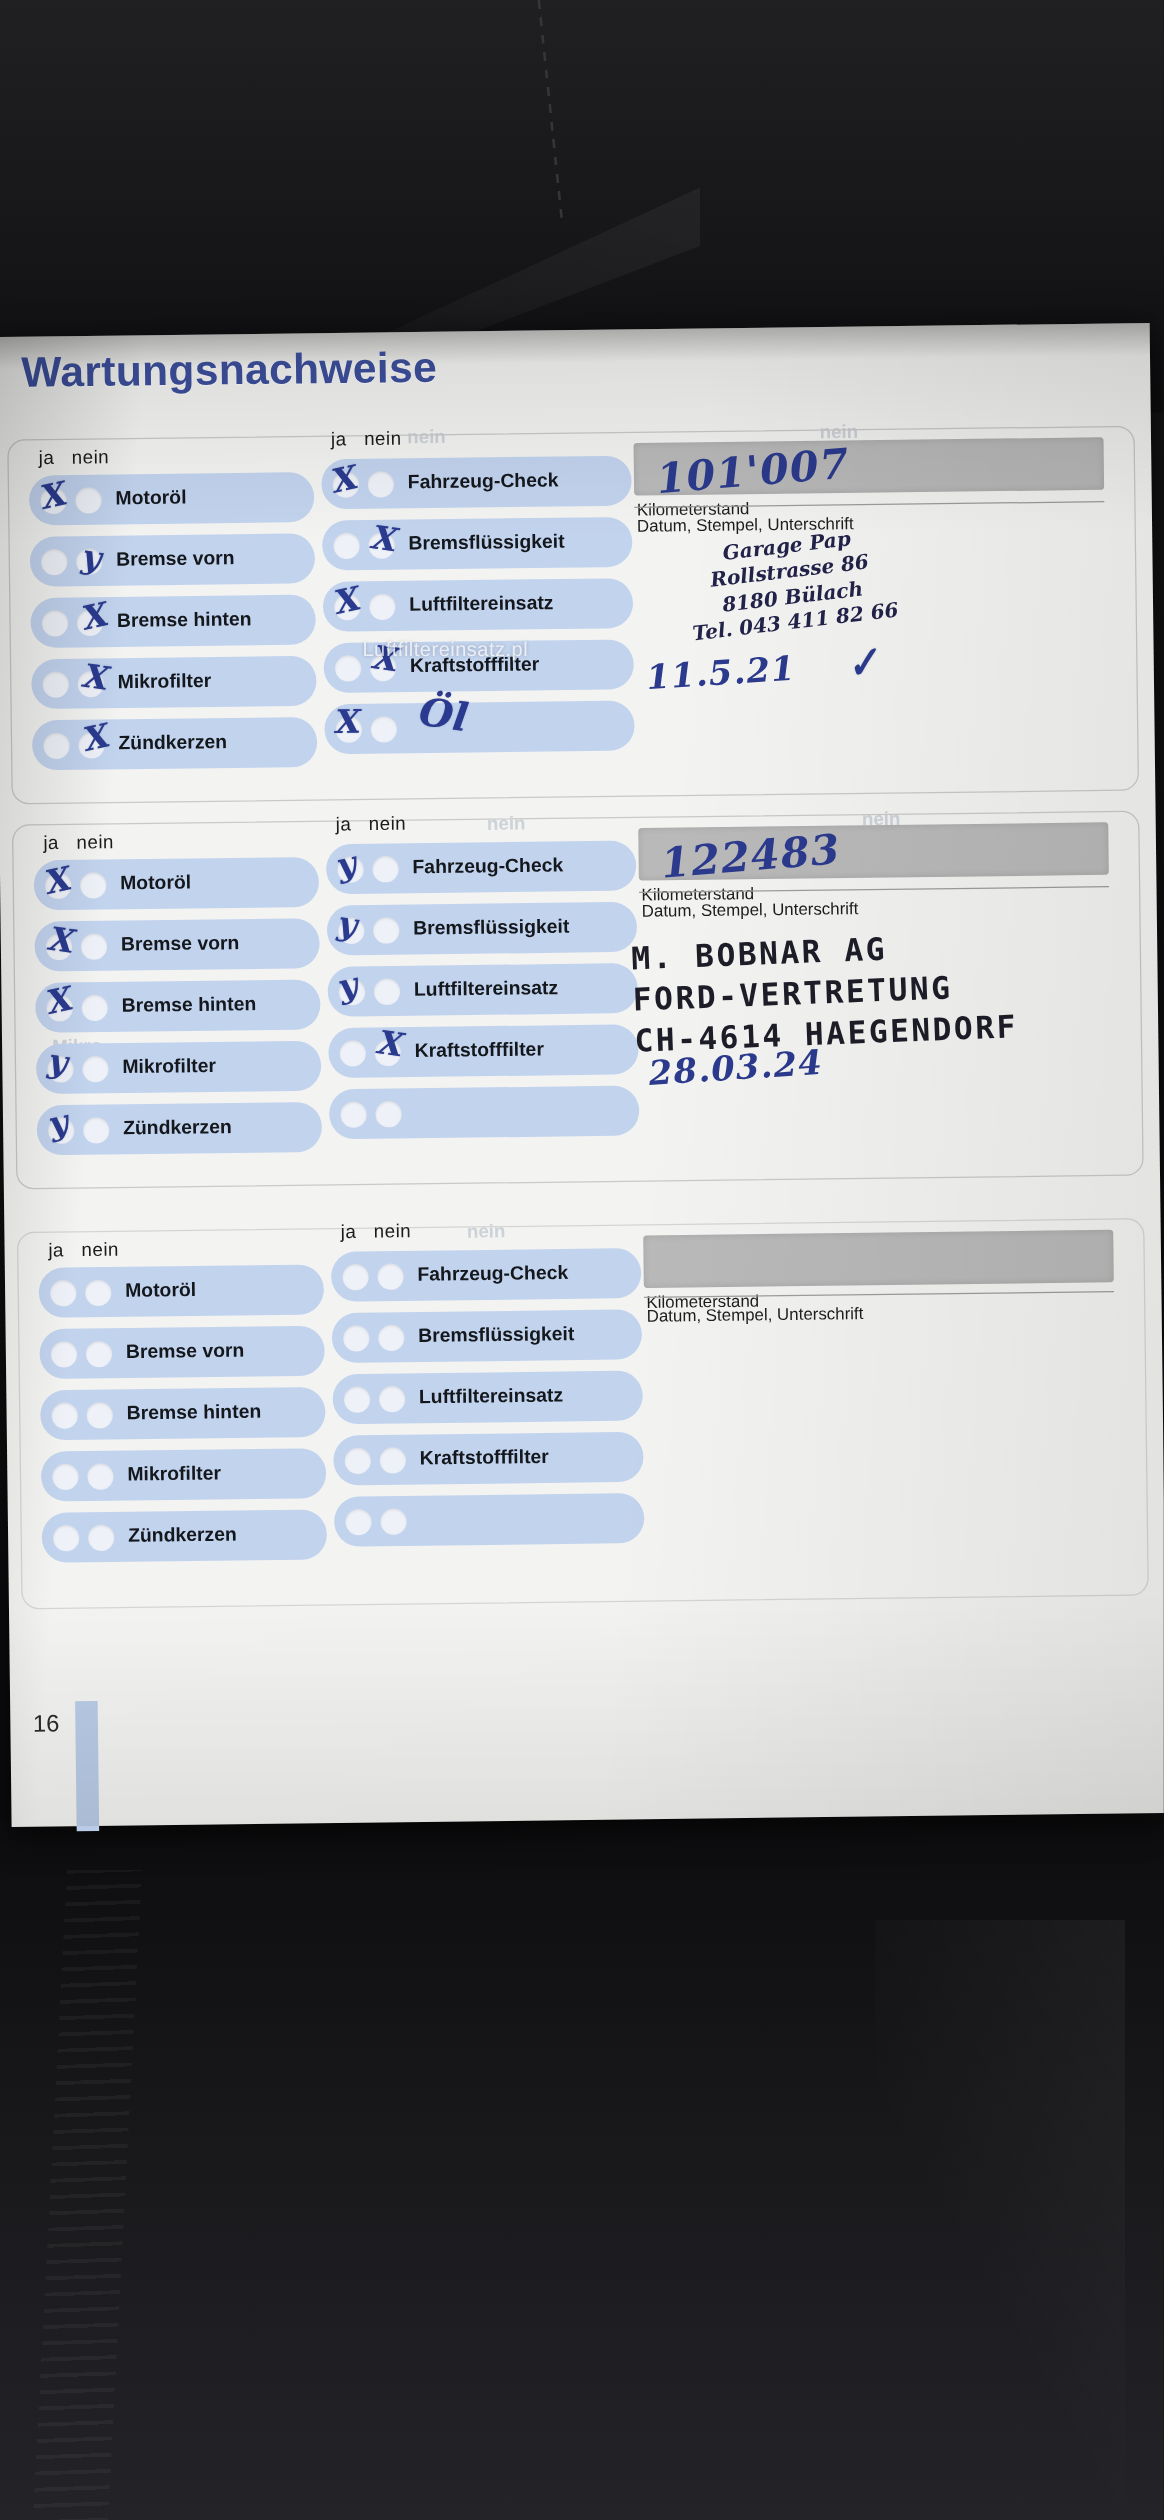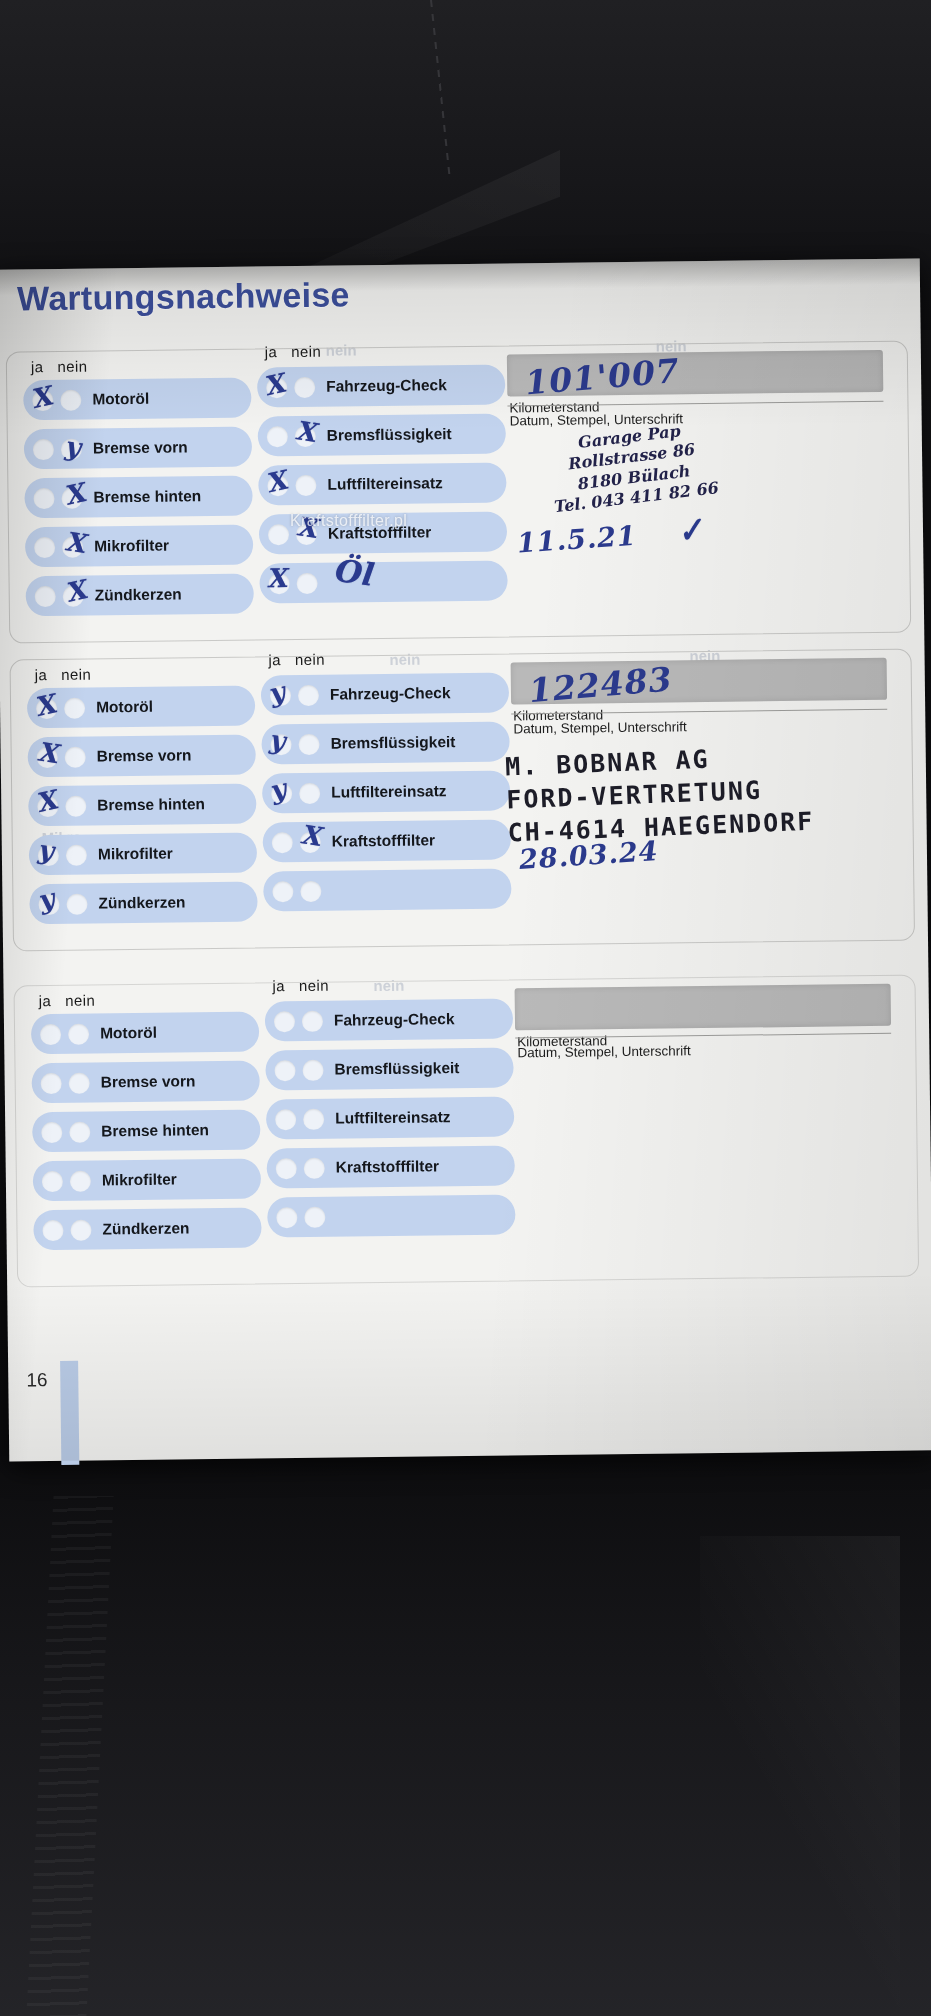--- a/index.html
+++ b/index.html
@@ -580,13 +580,13 @@
       <div class="sig-label" style="bottom:-80px;">Datum, Stempel, Unterschrift</div>
     </div>
   </div>
 
   <div class="footer-bar"></div>
   <div class="page-num">16</div>
 
   <div class="page-shade"></div>
 </div>
 
-<div class="watermark">Kraftstofffilter.pl</div>
+<div class="watermark">Luftfiltereinsatz.pl</div>
 
 </body></html>

